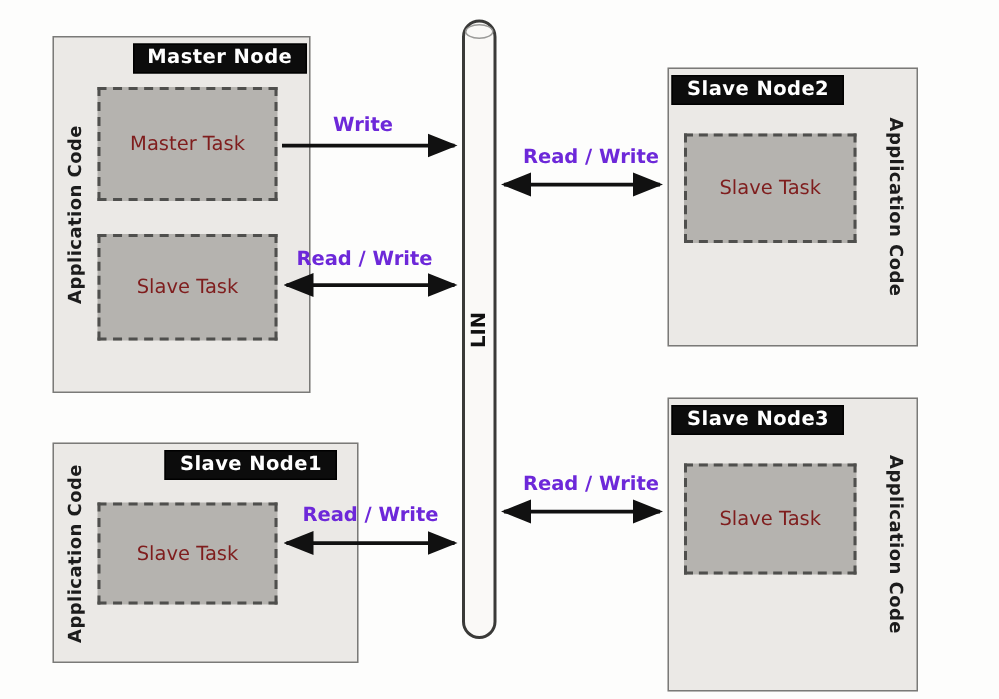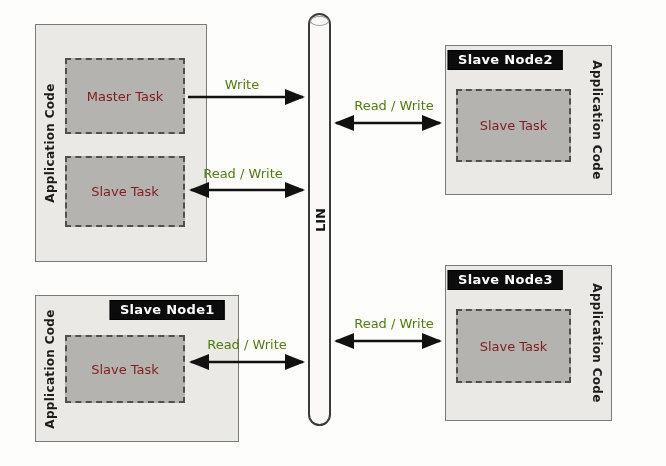--- a/index.html
+++ b/index.html
@@ -64,25 +64,25 @@
   
   .node-master { left: 35px; top: 24px; width: 172px; height: 238px; }
   .master-task        { left: 29px; top: 33px;  width: 120px; height: 76px; }
   .master-slave-task  { left: 29px; top: 131px; width: 120px; height: 71px; }
 
   
   .node-slave1 { left: 35px; top: 295px; width: 204px; height: 147px; }
   .slave1-task { left: 29px; top: 39px; width: 120px; height: 68px; }
 
   
-  .node-slave2 { left: 445px; top: 45px; width: 167px; height: 150px; }
+  .node-slave2 { left: 445px; top: 45px; width: 167px; height: 186px; }
   .slave2-task { left: 10px; top: 43px; width: 115px; height: 73px; }
 
   
-  .node-slave3 { left: 445px; top: 265px; width: 167px; height: 156px; }
+  .node-slave3 { left: 445px; top: 265px; width: 167px; height: 196px; }
   .slave3-task { left: 10px; top: 43px; width: 115px; height: 74px; }
 
   
   .lin-pill {
     position: absolute;
     left: 308px; top: 13px;
     width: 23px; height: 413px;
     border: 2px solid #3a3a38;
     border-radius: 12px;
     background: #faf9f7;
@@ -109,39 +109,40 @@
     position: absolute;
     left: 0; top: 0;
     pointer-events: none;
   }
 
   .arrow-label {
     position: absolute;
     transform: translate(-50%, -50%);
     white-space: nowrap;
     font-size: 13px;
-    font-weight: 400;
-    color: #4d7c0f;
+    font-weight: 700;
+    color: #6d28d9;
   }
 
   .watermark {
     position: absolute;
     left: 504px;
     top: 412px;
     font-size: 17px;
     color: #cccccc;
     white-space: nowrap;
   }
 </style>
 </head>
 <body>
 
 <div class="canvas">
 
   <div class="node node-master">
+    <div class="node-header hdr-65">Master Node</div>
     <div class="side-label side-left">Application Code</div>
     <div class="task master-task">Master Task</div>
     <div class="task master-slave-task">Slave Task</div>
   </div>
 
   <div class="node node-slave1">
     <div class="node-header hdr-65">Slave Node1</div>
     <div class="side-label side-left">Application Code</div>
     <div class="task slave1-task">Slave Task</div>
   </div>

